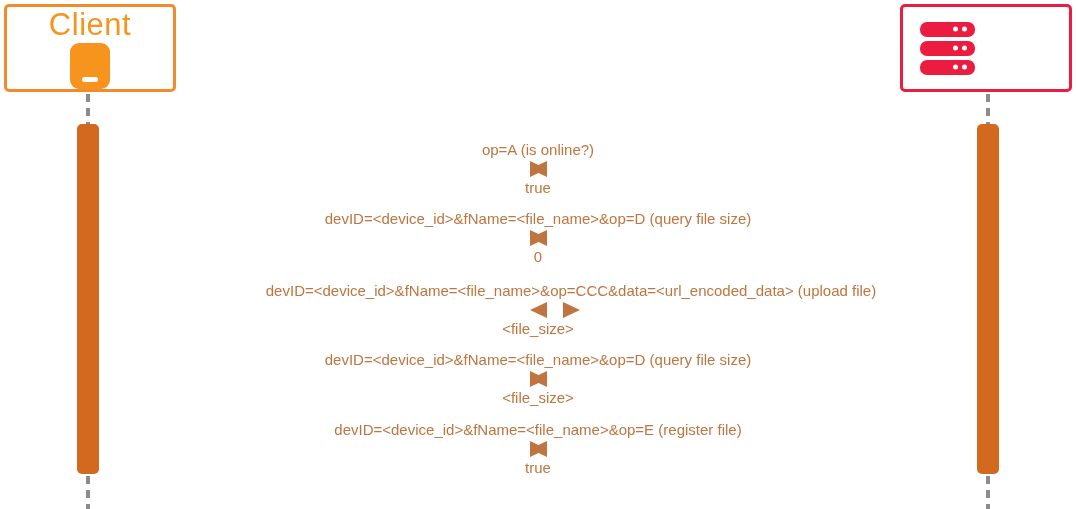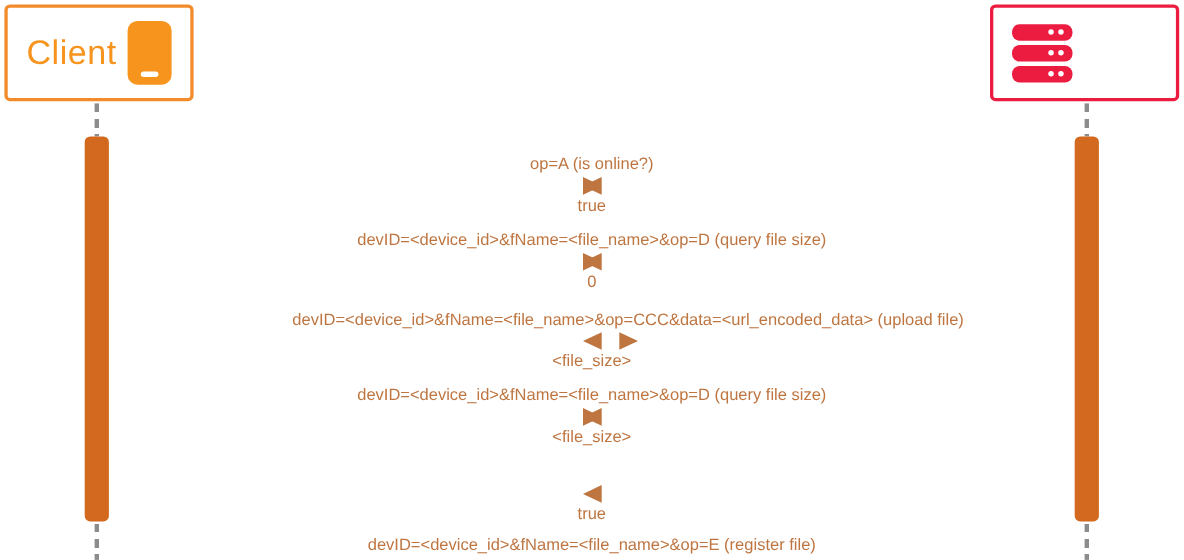--- a/index.html
+++ b/index.html
@@ -20,21 +20,21 @@
     font-family:"Liberation Sans","DejaVu Sans",sans-serif;
   }
 
   
   .participant{
     position:absolute;top:4px;height:88px;width:172px;
     border:3px solid;border-radius:5px;background:#fff;
     display:flex;align-items:center;justify-content:space-between;
     padding:0 17px;box-sizing:border-box;
   }
-  #client-box{left:4px;border-color:var(--orange-border);color:var(--orange);}
+  #client-box{left:4px;border-color:var(--orange-border);color:var(--orange);flex-direction:column;}
   #cnc-box{left:900px;border-color:var(--red);color:var(--red);}
   .plabel{font-size:31px;letter-spacing:.5px;}
 
   
   .phone{width:40px;height:58px;background:var(--orange);border-radius:9px;position:relative;}
   .phone::after{content:"";position:absolute;bottom:7px;left:50%;transform:translateX(-50%);
     width:16px;height:5px;background:#fff;border-radius:3px;}
 
   
   .server{display:flex;flex-direction:column;gap:4px;}
@@ -145,21 +145,21 @@
       <div class="line"></div>
       <div class="arrowhead right"></div>
     </div>
       <div class="message dir-left" style="top: 371px;">
       <div class="arrowhead left"></div>
       <div class="line"></div>
       <div class="label">&lt;file_size&gt;</div>
       <div class="line"></div>
 
     </div>
-      <div class="message dir-right" style="top: 437px; gap: 48px;">
+      <div class="message dir-right" style="top: 419px;">
 
       <div class="line"></div>
       <div class="label">devID=&lt;device_id&gt;&amp;fName=&lt;file_name&gt;&amp;op=E (register file)</div>
       <div class="line"></div>
       <div class="arrowhead right"></div>
     </div>
       <div class="message dir-left" style="top: 441px;">
       <div class="arrowhead left"></div>
       <div class="line"></div>
       <div class="label">true</div>

